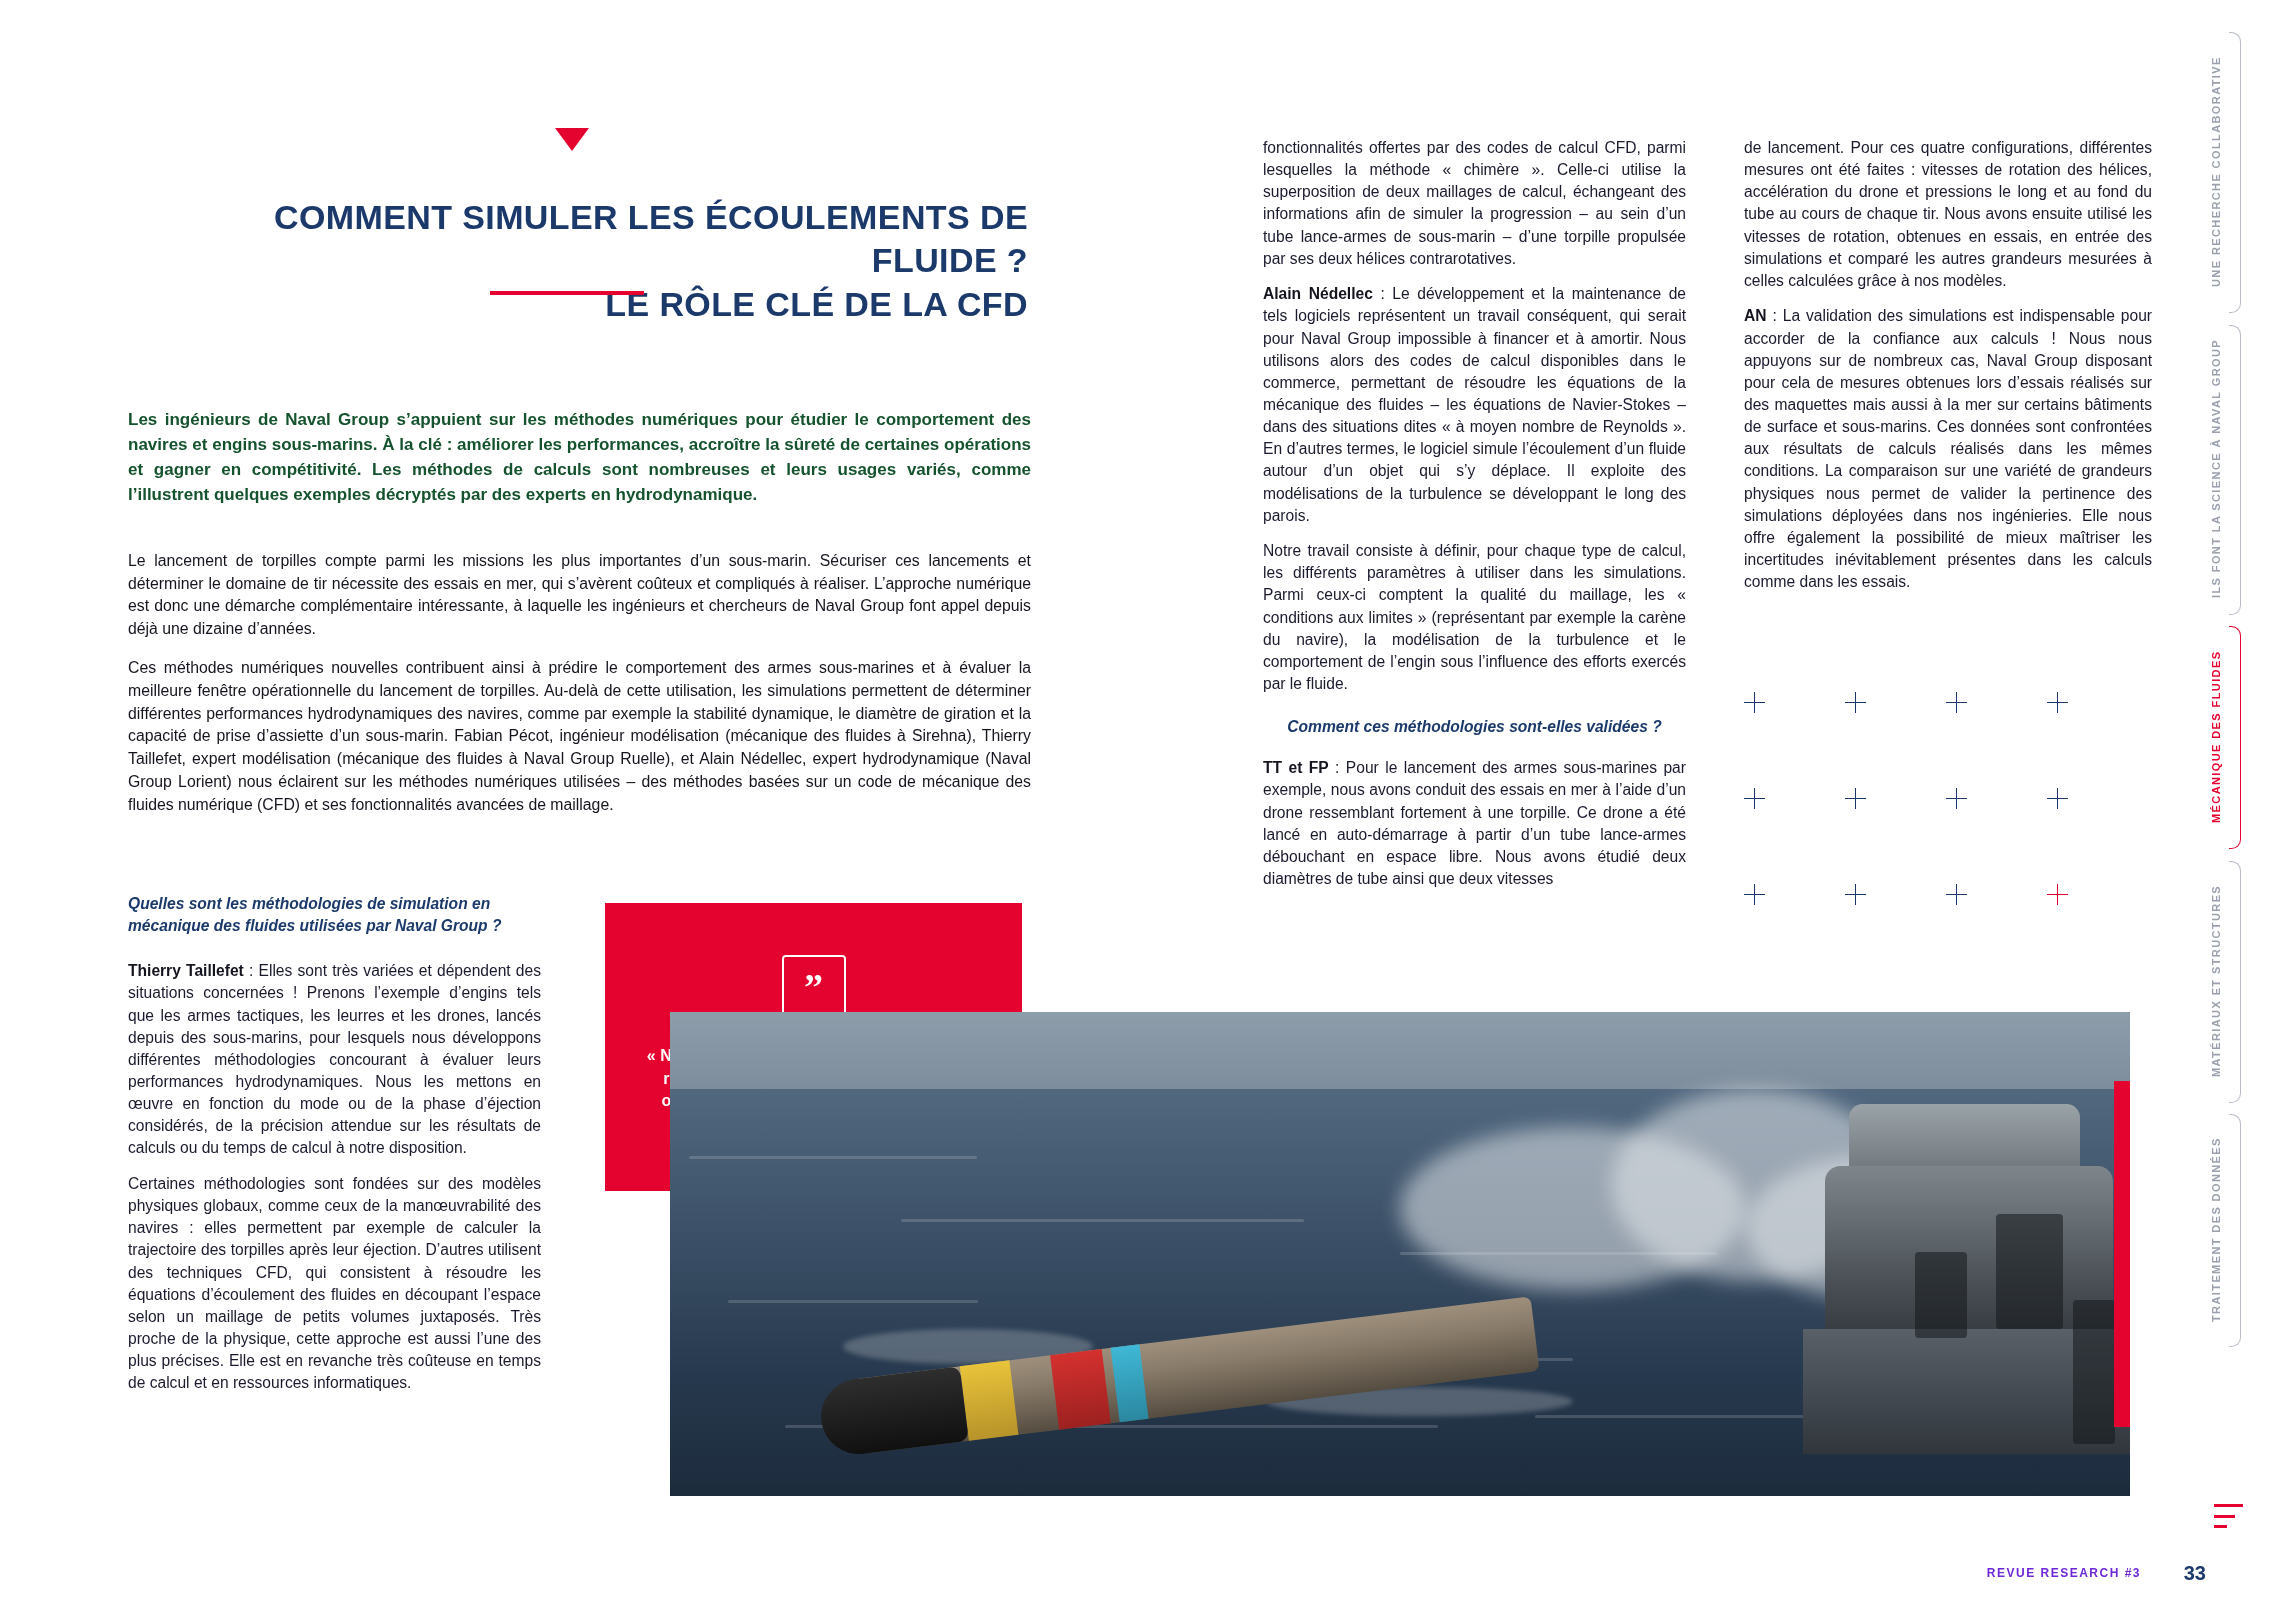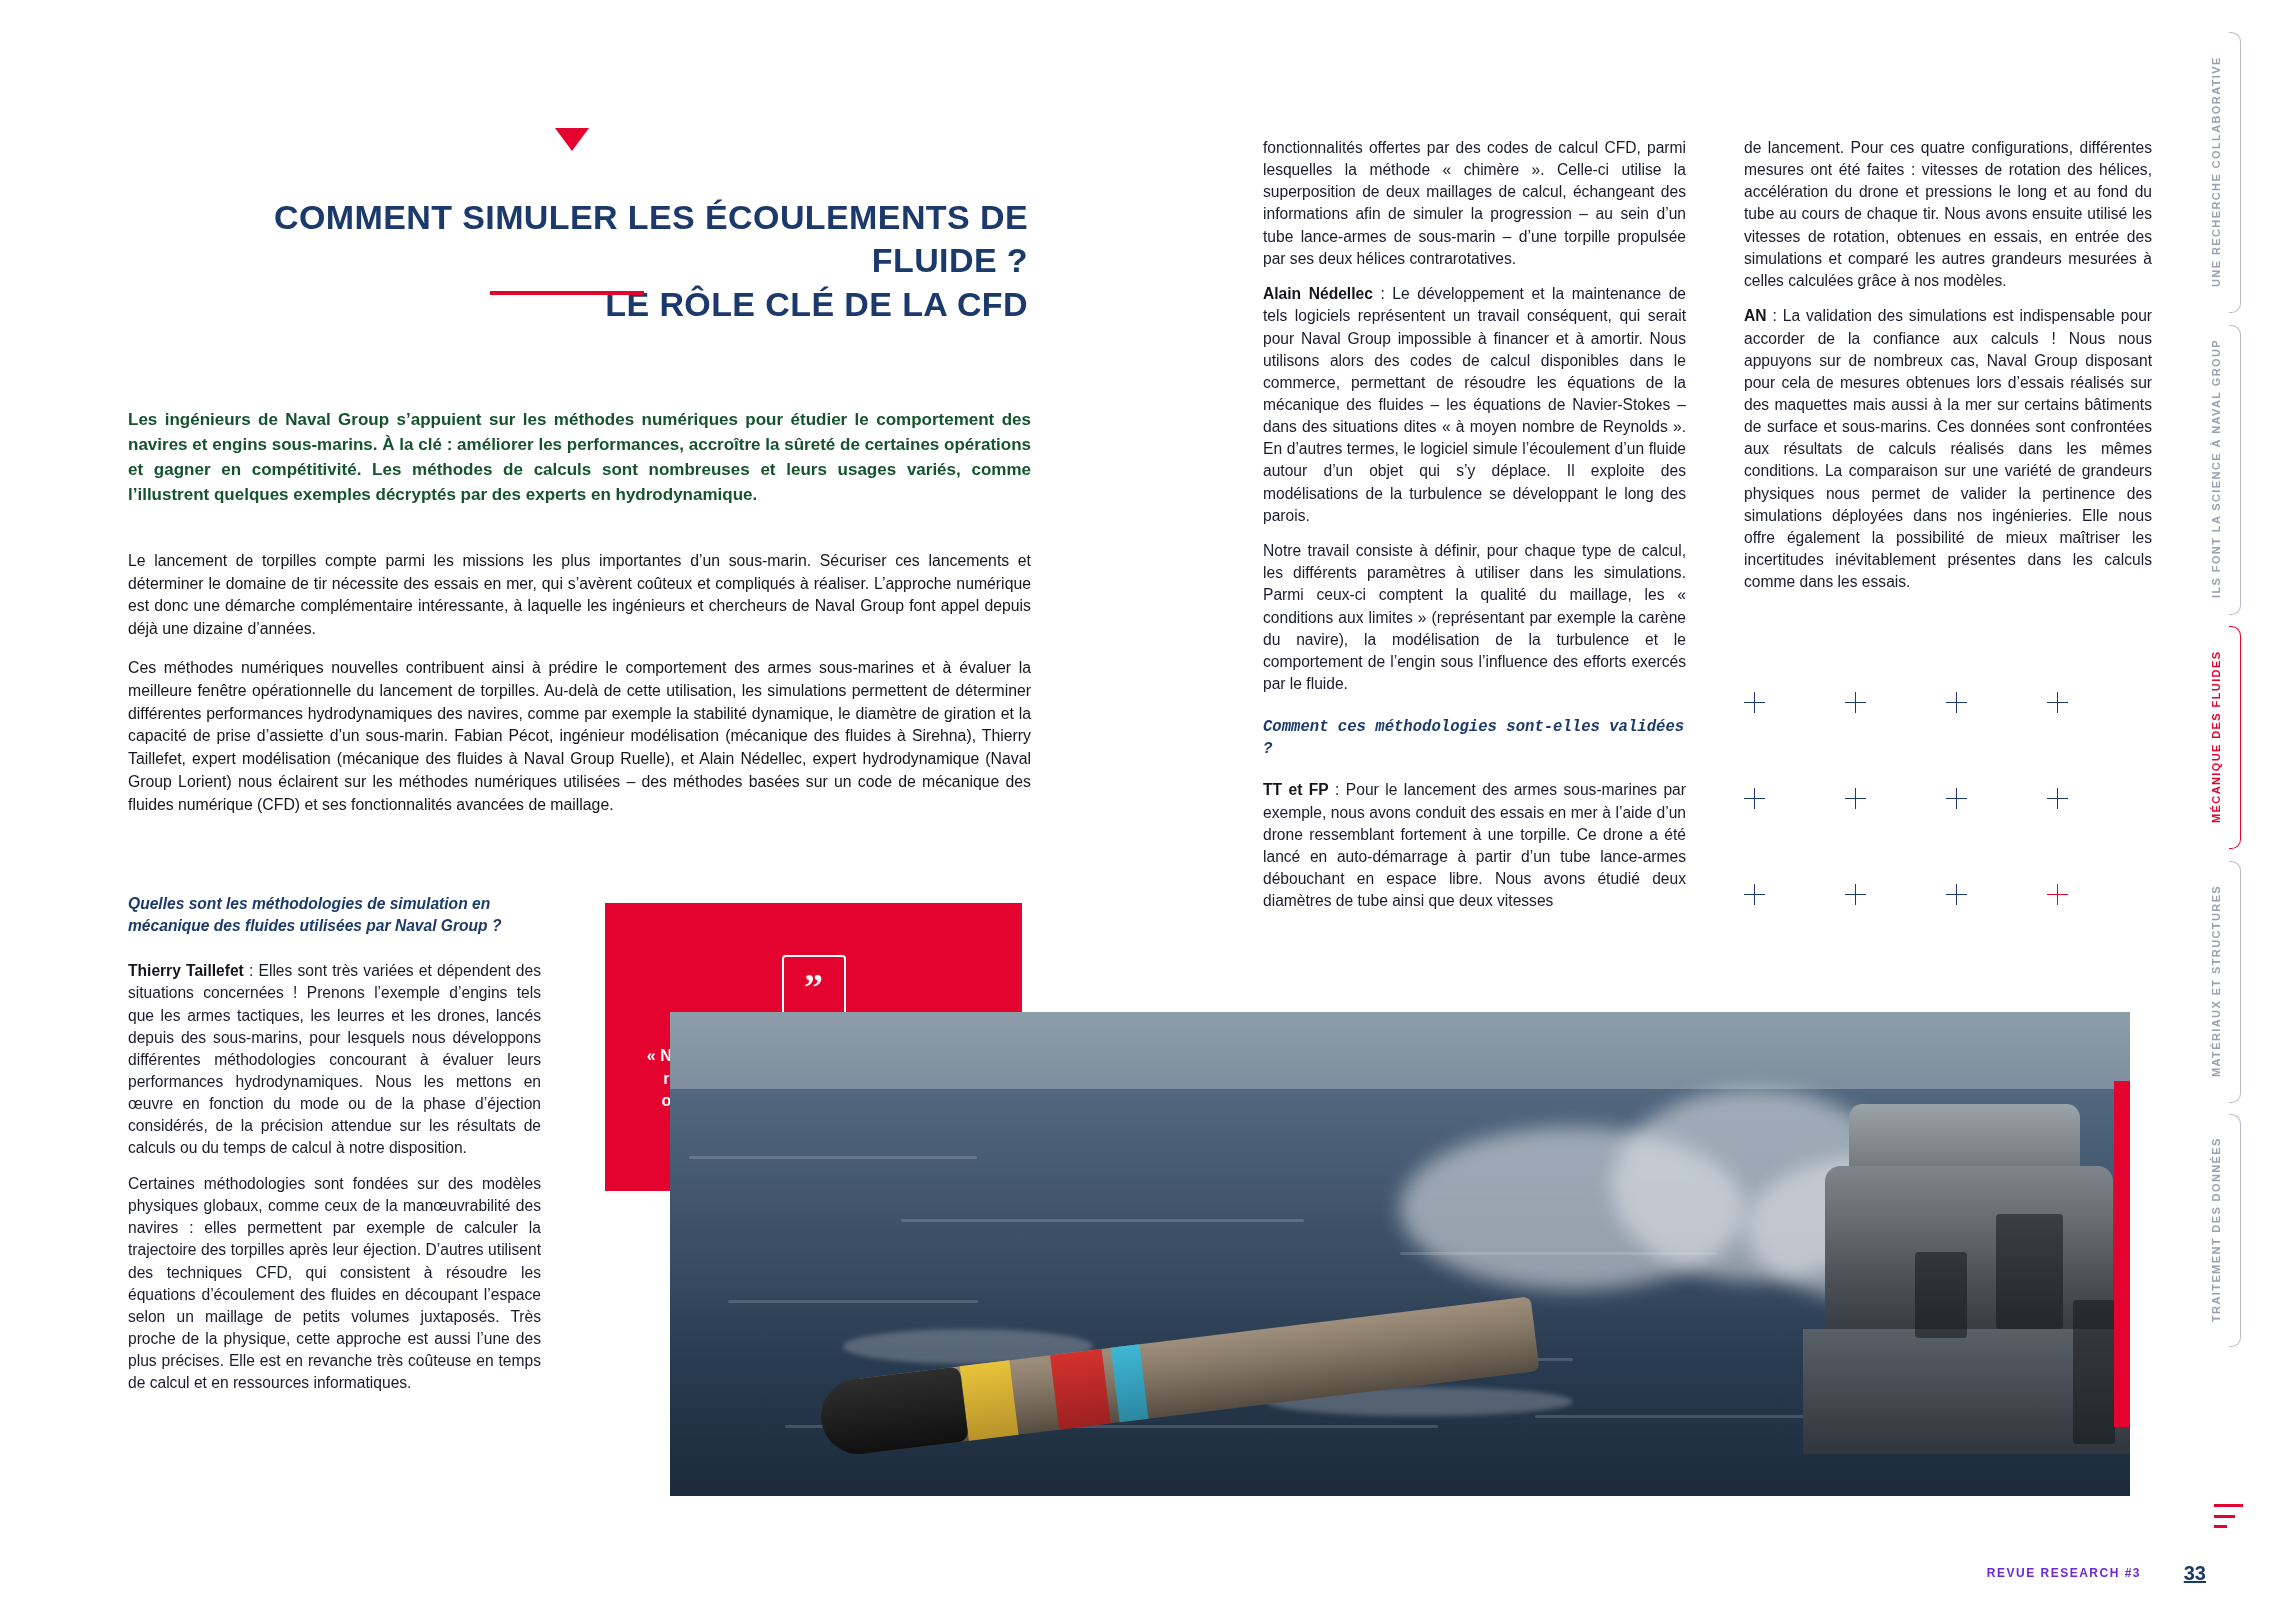--- a/index.html
+++ b/index.html
@@ -160,22 +160,21 @@
     width: 408px;
   }
   .col-mid p, .col-right p {
     font-size: 15.6px;
     line-height: 1.42;
     text-align: justify;
     margin: 0 0 13.4px 0;
   }
   .col-mid .q-italic, .col-right .q-italic {
     margin: 21px 0 19px 0;
-    text-align: left;
-    font-family: Liberation Mono, monospace;
+    text-align: center;
   }
 
   
   .crosses {
     position: absolute;
     left: 1744px;
     top: 692px;
     width: 346px;
     height: 240px;
   }
@@ -344,21 +343,20 @@
     color: #6d28d9;
     font-weight: bold;
   }
   .page-num {
     position: absolute;
     right: 81px;
     bottom: 32px;
     font-size: 20px;
     color: #1b3a6b;
     font-weight: bold;
-    text-decoration: underline;
   }
   .dashes {
     position: absolute;
     right: 44px;
     bottom: 81px;
     width: 29px;
   }
   .dash {
     height: 2.9px;
     background: #e4032e;

